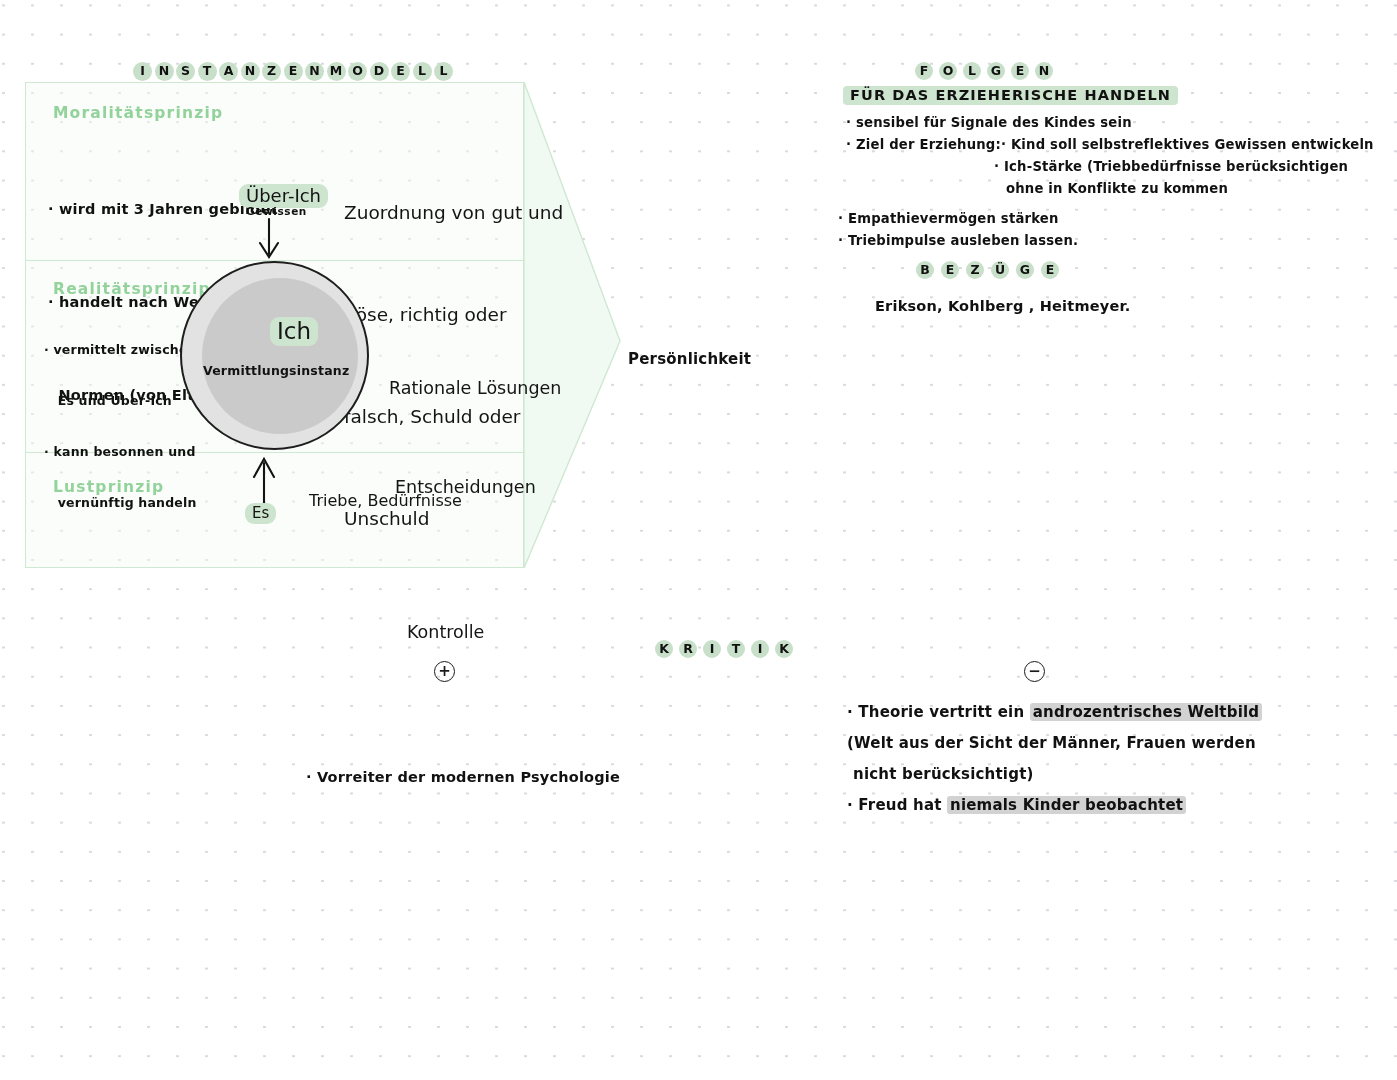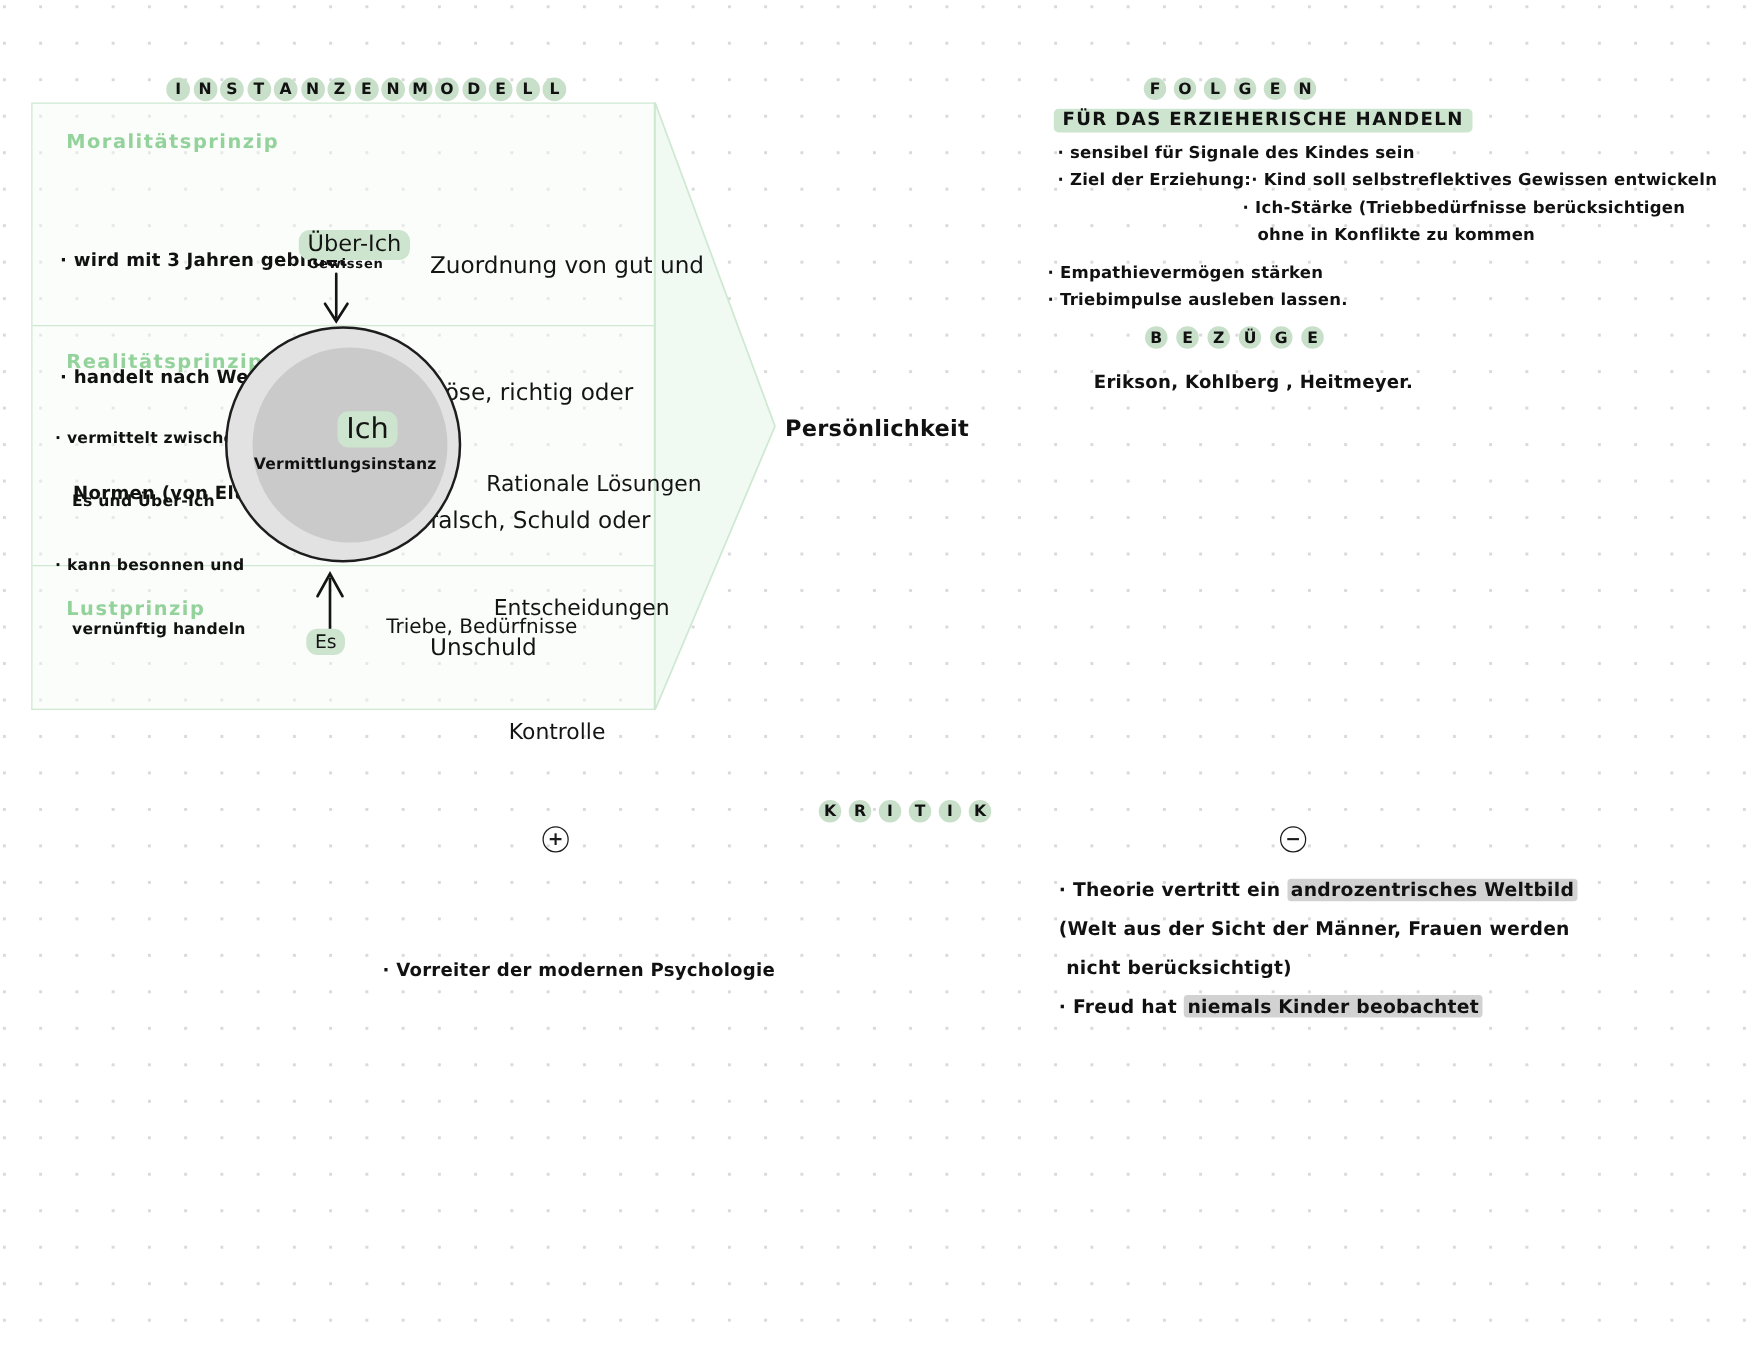--- a/index.html
+++ b/index.html
@@ -216,41 +216,41 @@
   <div class="abs hand" style="left:44px; top:307px; font-size:12.5px; line-height:17px;">
     <div>· vermittelt zwischen</div>
     <div>   Es und Über-Ich</div>
     <div>· kann besonnen und</div>
     <div>   vernünftig handeln</div>
   </div>
 
   <div id="circle-outer"></div>
   <div id="circle-inner"></div>
 
-  <div class="abs" style="left:235px; top:330px;padding-left:35px;">
+  <div class="abs" style="left:235px; top:318px;padding-left:35px;">
     <span class="hand-l hl" style="font-size:23px;">Ich</span>
   </div>
   <div class="abs hand" style="left:203px; top:363px; font-size:12.5px;">Vermittlungsinstanz</div>
 
   <div class="abs hand-l" style="left:389px; top:306px; font-size:17.5px; line-height:33px;">
     <div>Rationale Lösungen</div>
     <div style="margin-left:6px;">Entscheidungen</div>
-    <div style="margin-left:18px;">Kontrolle</div>
+    <div style="margin-left:18px;margin-top:46px;">Kontrolle</div>
   </div>
 
   <div class="abs green-head" style="left:53px; top:478px;">Lustprinzip</div>
 
 
   <div class="abs" style="left:245px; top:503px;">
     <span class="hand-l hl" style="font-size:15px;">Es</span>
   </div>
 
   <div class="abs hand-l" style="left:309px; top:491px; font-size:16px;">Triebe, Bedürfnisse</div>
 
-  <div class="abs hand" style="left:628px; top:333px; font-size:18px;">Persönlichkeit</div>
+  <div class="abs hand" style="left:628px; top:350px; font-size:15px;">Persönlichkeit</div>
 
   <div class="gtitle" id="title-folgen" style="left: 915px; top: 62px; gap: 6px;">
       <span class="ltr" style="width: 18px; height: 18px;">F</span>
       <span class="ltr" style="width: 18px; height: 18px;">O</span>
       <span class="ltr" style="width: 18px; height: 18px;">L</span>
       <span class="ltr" style="width: 18px; height: 18px;">G</span>
       <span class="ltr" style="width: 18px; height: 18px;">E</span>
       <span class="ltr" style="width: 18px; height: 18px;">N</span>
     </div>
 

